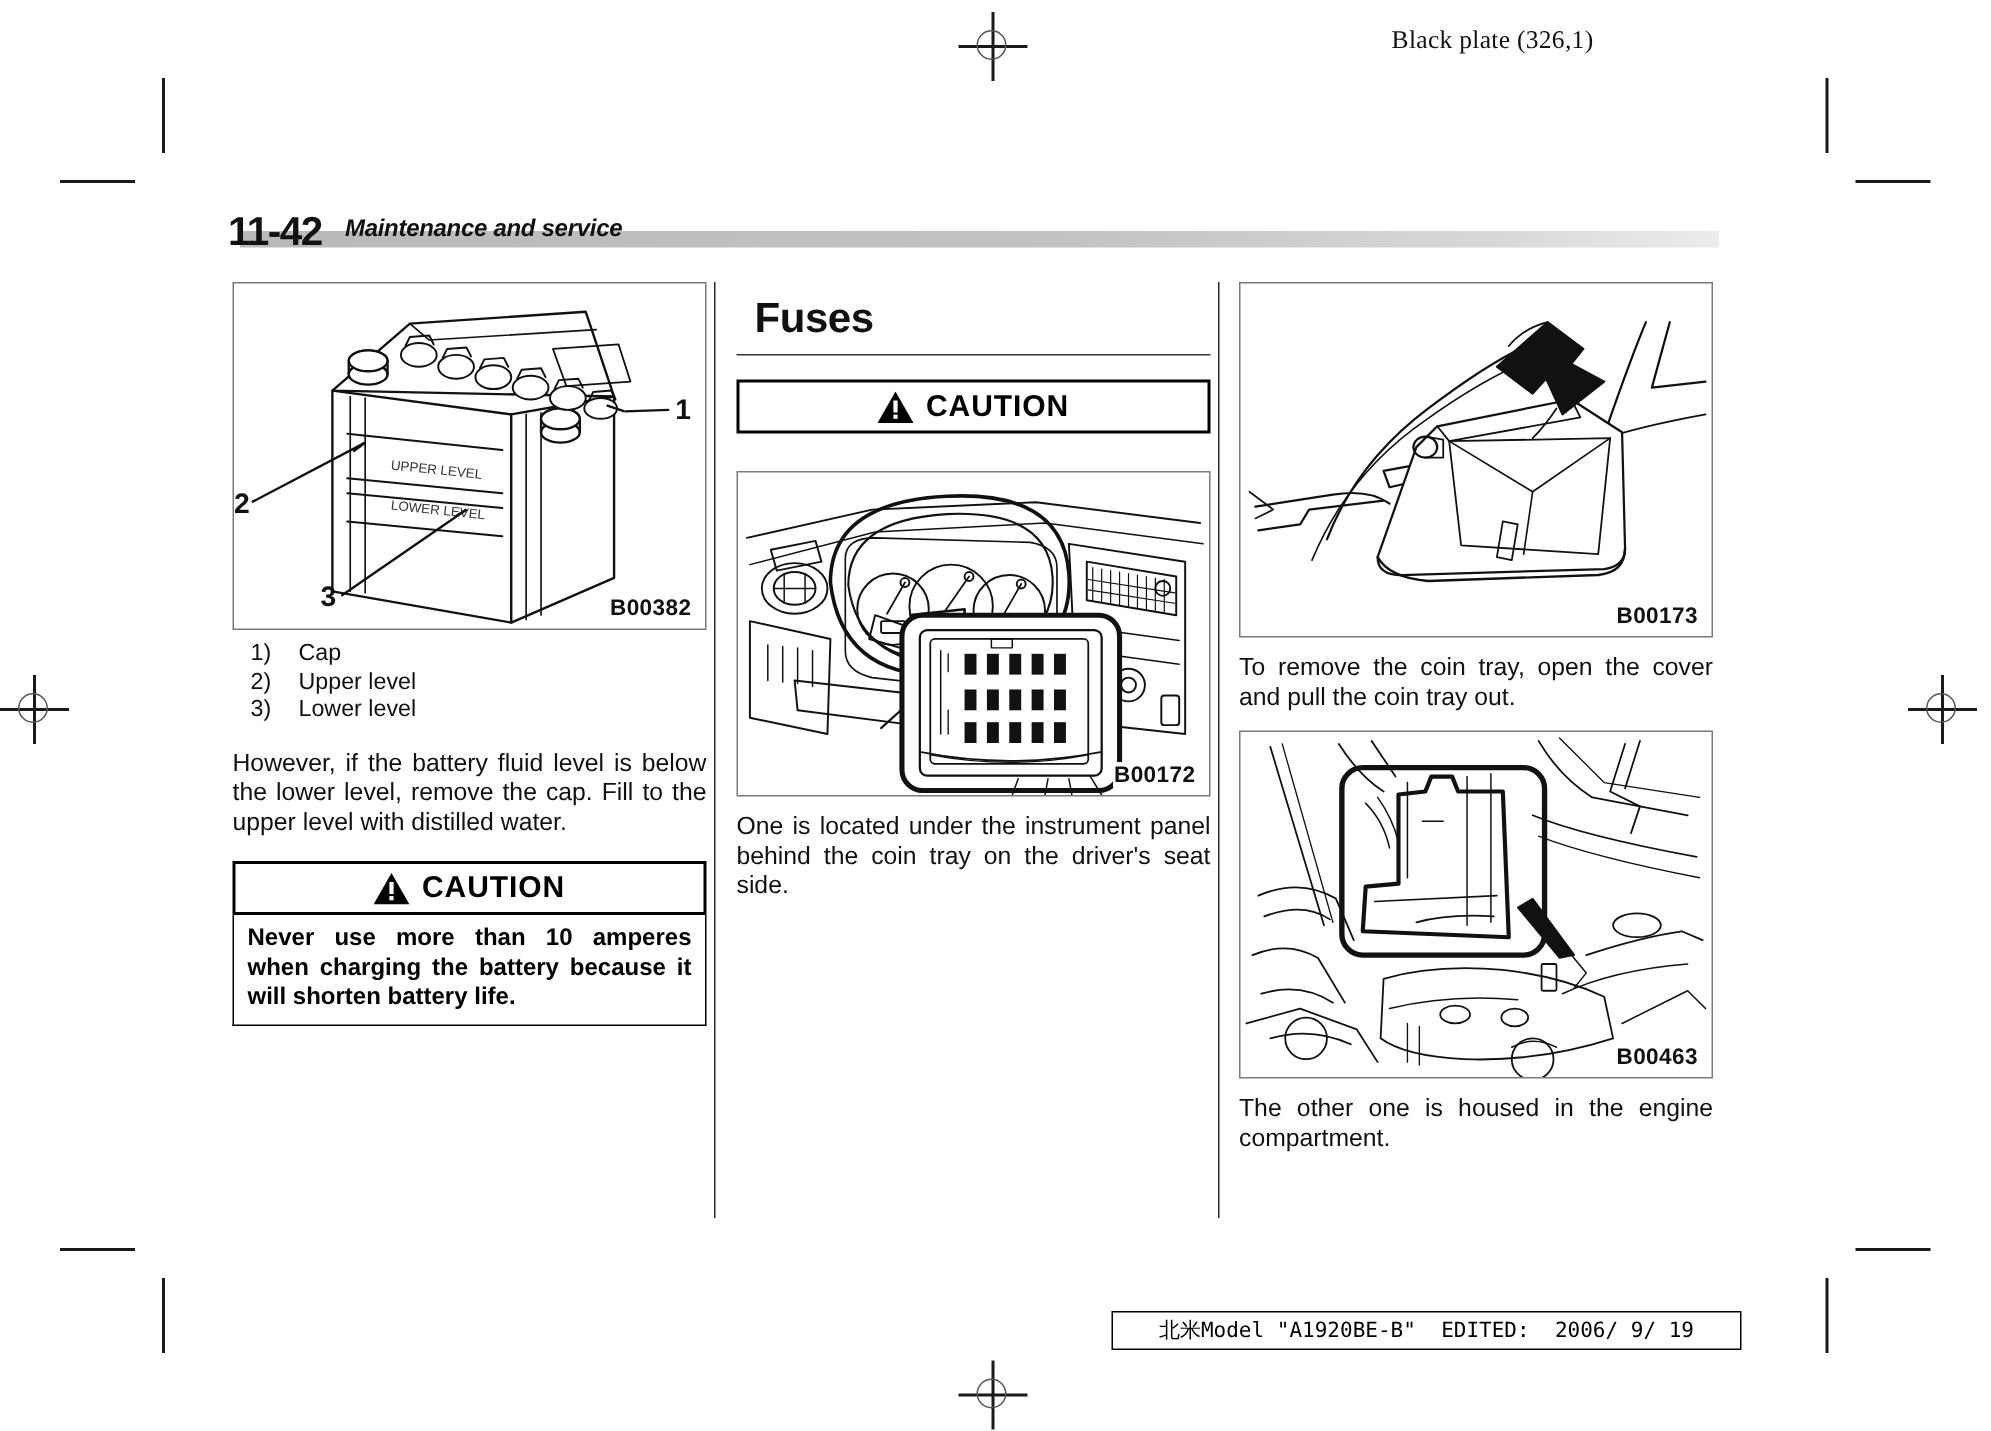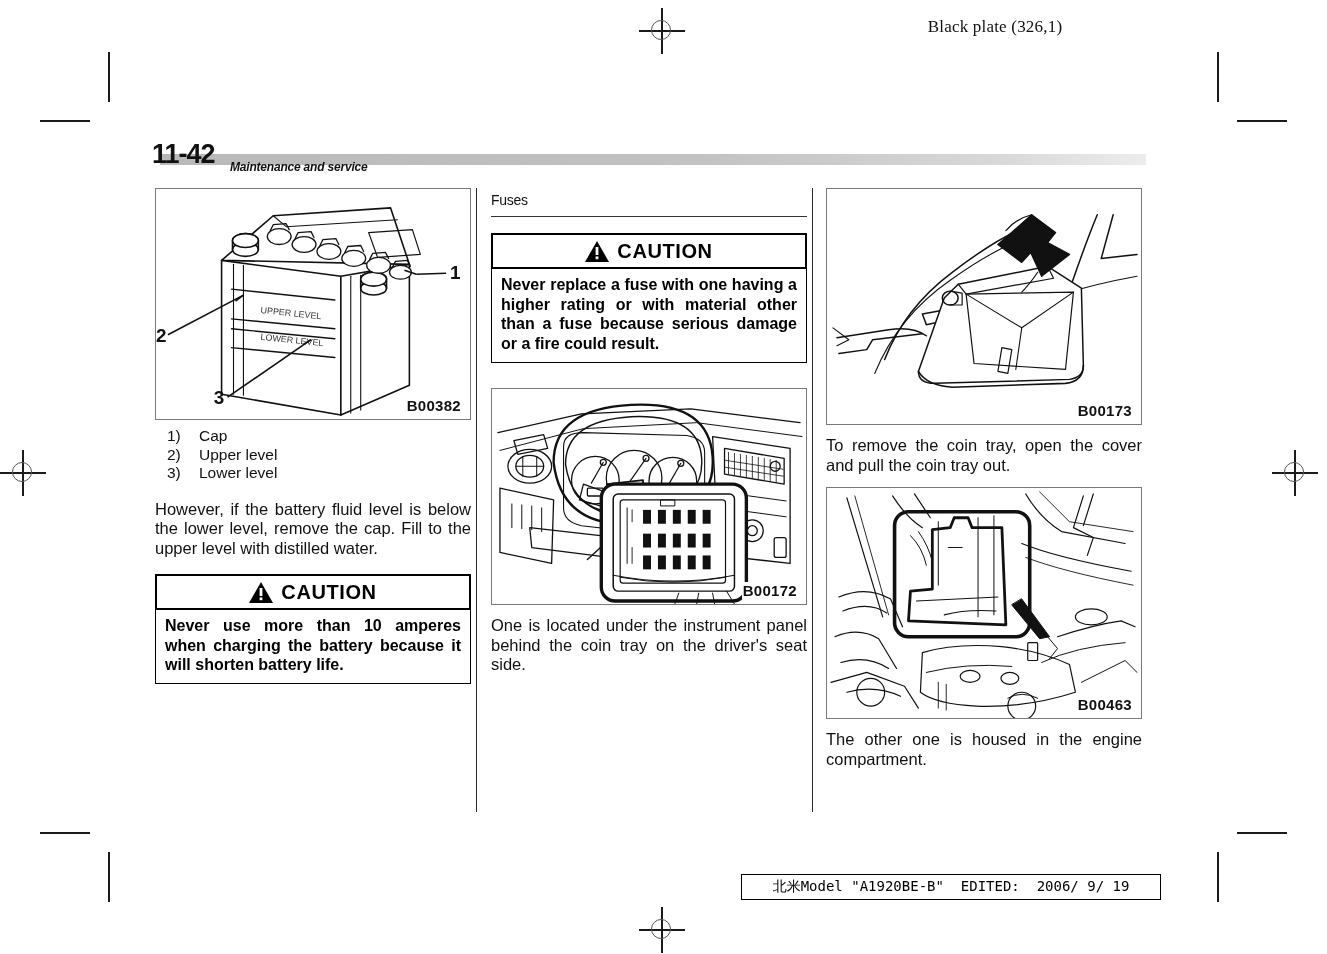--- a/index.html
+++ b/index.html
@@ -64,22 +64,22 @@
   .title-band .pageno {
     position: absolute;
     left: 0; top: -4px;
     font-size: 27px;
     font-weight: bold;
     letter-spacing: -1px;
     color: #111;
   }
   .title-band .section {
     position: absolute;
-    left: 78px; top: 17px;
-    font-size: 12px;
+    left: 78px; top: 1px;
+    font-size: 16px;
     font-weight: bold;
     font-style: italic;
     color: #111;
     letter-spacing: -0.2px;
   }
 
   
   .col { position: absolute; top: 188px; width: 316px; }
   .col-1 { left: 155px; }
   .col-2 { left: 491px; }
@@ -167,23 +167,23 @@
     font-size: 16px;
     line-height: 19.5px;
     font-weight: bold;
     text-align: justify;
     color: #000;
   }
   .caution-body.taller { padding-bottom: 9px; }
 
   
   h2.sect {
-    margin: 0;
-    font-size: 14px;
-    font-weight: normal;
+    margin: 12px;
+    font-size: 28px;
+    font-weight: bold;
     letter-spacing: -0.3px;
     color: #111;
     line-height: 24px;
   }
   .sect-rule {
     margin-top: 4px;
     height: 1px;
     background: #333;
   }
 
@@ -367,21 +367,20 @@
     <div style="height:16px;"></div>
     <div class="caution">
       <div class="caution-head">
         <svg class="tri" viewBox="0 0 24 21">
           <polygon points="12,0 24,21 0,21" fill="#000"></polygon>
           <rect x="10.6" y="6" width="2.8" height="8" fill="#fff"></rect>
           <rect x="10.6" y="15.4" width="2.8" height="2.8" fill="#fff"></rect>
         </svg>
         <span class="word">CAUTION</span>
       </div>
-      <div class="caution-body taller">Never replace a fuse with one having a higher rating or with material other than a fuse because serious damage or a fire could result.</div>
     </div>
 
     <div style="height:14px;"></div>
 
     <div style="height:11px;"></div>
     <div class="figure" style="height:217px;">
       <svg viewBox="0 0 316 217" preserveAspectRatio="none">
         <g fill="none" stroke="#111" stroke-width="1.3" stroke-linejoin="round" stroke-linecap="round">
 
           <path d="M6 44 L90 25 L200 20 L310 34"></path>

